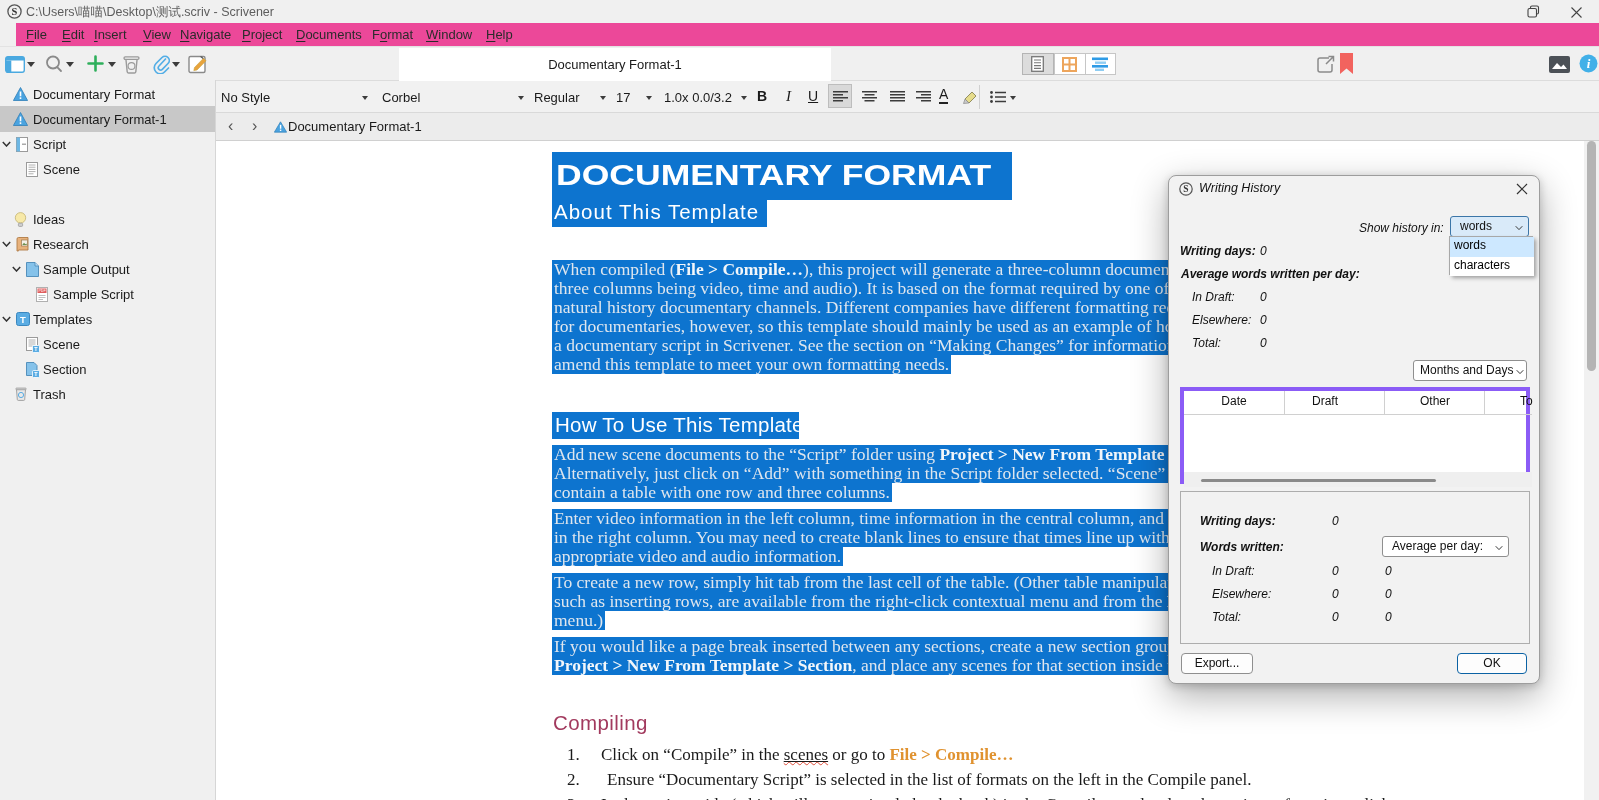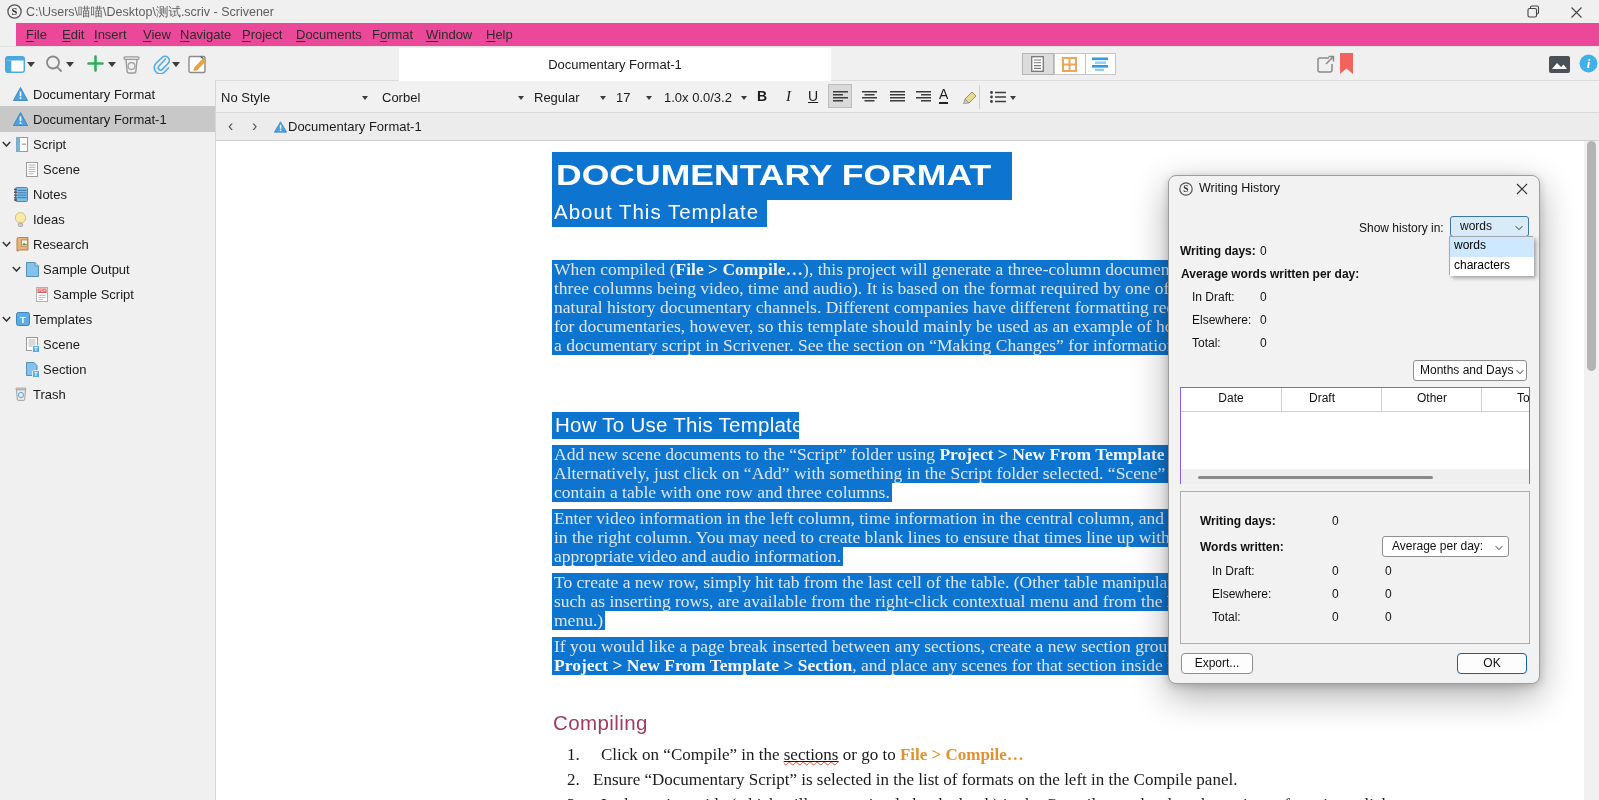--- a/index.html
+++ b/index.html
@@ -50,25 +50,25 @@
 .bodyline b { color:#f2f6fa; }
 .plain { position:absolute; font-family:"Liberation Serif", serif; font-size:17px; color:#1a1a1a; white-space:nowrap; }
 
 
 #scrollbar { position:absolute; left:1584px; top:141px; width:15px; height:659px; background:#f1f1f1; }
 #thumb { position:absolute; left:3px; top:0px; width:9px; height:230px; background:#b4b4b4; border-radius:5px; }
 
 
 #dialog { position:absolute; left:1168px; top:175px; width:372px; height:509px; background:#f2f2f2; border:1px solid #9d9d9d; border-radius:8px; box-shadow:0 12px 36px rgba(0,0,0,0.32), 0 2px 8px rgba(0,0,0,0.18); font-size:12px; color:#111; }
 #dialog .b { font-weight:bold; }
-.dlabel { position:absolute; white-space:nowrap; }
+.dlabel { position:absolute; white-space:nowrap;font-style:italic; }
 .combo { position:absolute; background:#ffffff; border:1px solid #8f8f8f; border-radius:3px; font-size:12px; color:#111; }
 .combo .cv { position:absolute; left:9px; top:2px; }
 .cchev { position:absolute; width:8px; height:8px; }
-#wtable { position:absolute; left:11px; top:211px; width:350px; height:97px; background:#ffffff; border:1px solid #8b5cf6; }
+#wtable { position:absolute; left:11px; top:211px; width:350px; height:97px; background:#ffffff; border:4px solid #8b5cf6; }
 #wtable .hdr { position:absolute; top:0; height:23px; font-size:12px; color:#111; width:100px; text-align:center; padding-top:3px; }
 #groupbox { position:absolute; left:11px; top:315px; width:350px; height:153px; border:1px solid #adadad; background:#f2f2f2; }
 .btn { position:absolute; background:#fdfdfd; border:1px solid #8f8f8f; border-radius:4px; text-align:center; font-size:12px; color:#111; }
 #okbtn { border:1px solid #0b62a4; }
 #ddpopup { position:absolute; left:1449px; top:236px; width:84px; height:39px; background:#ffffff; border:1px solid #a8a8a8; box-shadow:3px 3px 4px rgba(0,0,0,0.35); font-size:12px; }
 </style>
 </head>
 <body>
 <div id="app">
 
@@ -216,28 +216,20 @@
     </div>
 
     <div class="srow" style="top:77px">
       <svg class="sicon" style="left:26px" width="12" height="15" viewBox="0 0 12 15">
           <rect x="0.5" y="0.5" width="11" height="14" fill="#fff" stroke="#9a9a9a"></rect>
           <path d="M2.5 3 h7 M2.5 5.2 h7 M2.5 7.4 h7 M2.5 9.6 h7 M2.5 11.8 h5" stroke="#b0b0b0" stroke-width="1"></path>
         </svg>
       <span class="slabel" style="left:43px">Scene</span>
     </div>
 
-    <div class="srow" style="top:102px">
-      <svg class="sicon" style="left:13px" width="15" height="15" viewBox="0 0 15 15">
-          <rect x="2.5" y="0.5" width="12" height="14" rx="1" fill="#7cbde7" stroke="#4a89b8"></rect>
-          <path d="M4.5 3.4 h9 M4.5 5.8 h9 M4.5 8.2 h9 M4.5 10.6 h9" stroke="#3e7dad" stroke-width="1"></path>
-          <path d="M1 2.5 h3 M1 5.3 h3 M1 8.1 h3 M1 10.9 h3 M1 13 h3" stroke="#555" stroke-width="1.4"></path>
-        </svg>
-      <span class="slabel" style="left:33px">Notes</span>
-    </div>
 
     <div class="srow" style="top:127px">
       <svg class="sicon" style="left:14px" width="13" height="16" viewBox="0 0 13 16">
           <circle cx="6.5" cy="5.8" r="5.2" fill="#f7e9a8" stroke="#c8b97a" stroke-width="0.9"></circle>
           <rect x="4.4" y="11.2" width="4.2" height="3.2" rx="1" fill="#cfcfcf" stroke="#9a9a9a" stroke-width="0.8"></rect>
         </svg>
       <span class="slabel" style="left:33px">Ideas</span>
     </div>
 
     <div class="srow" style="top:152px">
@@ -374,41 +366,42 @@
     <div class="abs hl" style="left:336px;top:11px;width:460px;height:48px"></div>
     <div class="abs" style="left:340px;top:16px;font-weight:bold;font-size:29px;line-height:36px;color:#fff;white-space:nowrap;transform:scaleX(1.226);transform-origin:0 0">DOCUMENTARY FORMAT</div>
     <div class="abs hl" style="left:336px;top:59px;width:215px;height:27px"></div>
     <div class="abs" style="left:338px;top:58px;font-size:20.5px;line-height:26px;letter-spacing:1px;color:#fff;white-space:nowrap">About This Template</div>
 
     <div class="bodyline hl" style="top:119px">When compiled (<b>File &gt; Compile…</b>), this project will generate a three-column documentary script (the</div>
     <div class="bodyline hl" style="top:138px">three columns being video, time and audio). It is based on the format required by one of the main</div>
     <div class="bodyline hl" style="top:157px">natural history documentary channels. Different companies have different formatting requirements</div>
     <div class="bodyline hl" style="top:176px">for documentaries, however, so this template should mainly be used as an example of how to set up</div>
     <div class="bodyline hl" style="top:195px">a documentary script in Scrivener. See the section on “Making Changes” for information on how to</div>
+    <div class="bodyline hl" style="top:214px">amend this template to meet your own formatting needs.</div>
 
     <div class="abs hl" style="left:336px;top:271px;width:247px;height:27px"></div>
     <div class="abs" style="left:339px;top:271px;font-size:20.5px;line-height:26px;letter-spacing:0.25px;color:#fff;white-space:nowrap">How To Use This Template</div>
     <div class="bodyline hl" style="top:304px">Add new scene documents to the “Script” folder using <b>Project &gt; New From Template &gt; Scene</b>.</div>
     <div class="bodyline hl" style="top:323px">Alternatively, just click on “Add” with something in the Script folder selected. “Scene” documents</div>
     <div class="bodyline hl" style="top:342px">contain a table with one row and three columns.</div>
 
     <div class="bodyline hl" style="top:368px">Enter video information in the left column, time information in the central column, and audio information</div>
     <div class="bodyline hl" style="top:387px">in the right column. You may need to create blank lines to ensure that times line up with the</div>
     <div class="bodyline hl" style="top:406px">appropriate video and audio information.</div>
 
     <div class="bodyline hl" style="top:432px">To create a new row, simply hit tab from the last cell of the table. (Other table manipulation features,</div>
     <div class="bodyline hl" style="top:451px">such as inserting rows, are available from the right-click contextual menu and from the <b>Format &gt; Table</b></div>
     <div class="bodyline hl" style="top:470px">menu.)</div>
 
     <div class="bodyline hl" style="top:496px">If you would like a page break inserted between any sections, create a new section group using</div>
     <div class="bodyline hl" style="top:515px"><b>Project &gt; New From Template &gt; Section</b>, and place any scenes for that section inside the section</div>
 
     <div class="plain" style="left:337px;top:570px;font-family:'Liberation Sans';font-size:20.5px;color:#a23a5e;letter-spacing:0.4px">Compiling</div>
-    <div class="plain" style="left:351px;top:604px">1.<span style="position:absolute;left:34px">Click on “Compile” in the <span style="text-decoration:underline wavy #e04e3a 1px"><span style="text-decoration:underline solid #1a1a1a 1px">sections</span></span> or go to <b style="color:#e0922f">File &gt; Compile…</b></span></div>
-    <div class="plain" style="left:351px;top:629px">2.<span style="position:absolute;left:26px">Ensure “Documentary Script” is selected in the list of formats on the left in the Compile panel.</span></div>
+    <div class="plain" style="left:351px;top:604px">1.<span style="position:absolute;left:34px">Click on “Compile” in the <span style="text-decoration:underline wavy #e04e3a 1px"><span style="text-decoration:underline solid #1a1a1a 1px">scenes</span></span> or go to <b style="color:#e0922f">File &gt; Compile…</b></span></div>
+    <div class="plain" style="left:351px;top:629px">2.<span style="position:absolute;left:40px">Ensure “Documentary Script” is selected in the list of formats on the left in the Compile panel.</span></div>
     <div class="plain" style="left:351px;top:654px">3.<span style="position:absolute;left:34px">In the options side (which will appear simply by the book) in the Compile panel, select the options of continue click.</span></div>
   </div>
 
   <div id="scrollbar">
       <div id="thumb"></div>
     </div>
 
   <div id="dialog">
     <svg class="abs" style="left:10px;top:6px" width="14" height="14" viewBox="0 0 14 14">
       <circle cx="7" cy="7" r="6.2" fill="none" stroke="#555" stroke-width="1.2"></circle>

